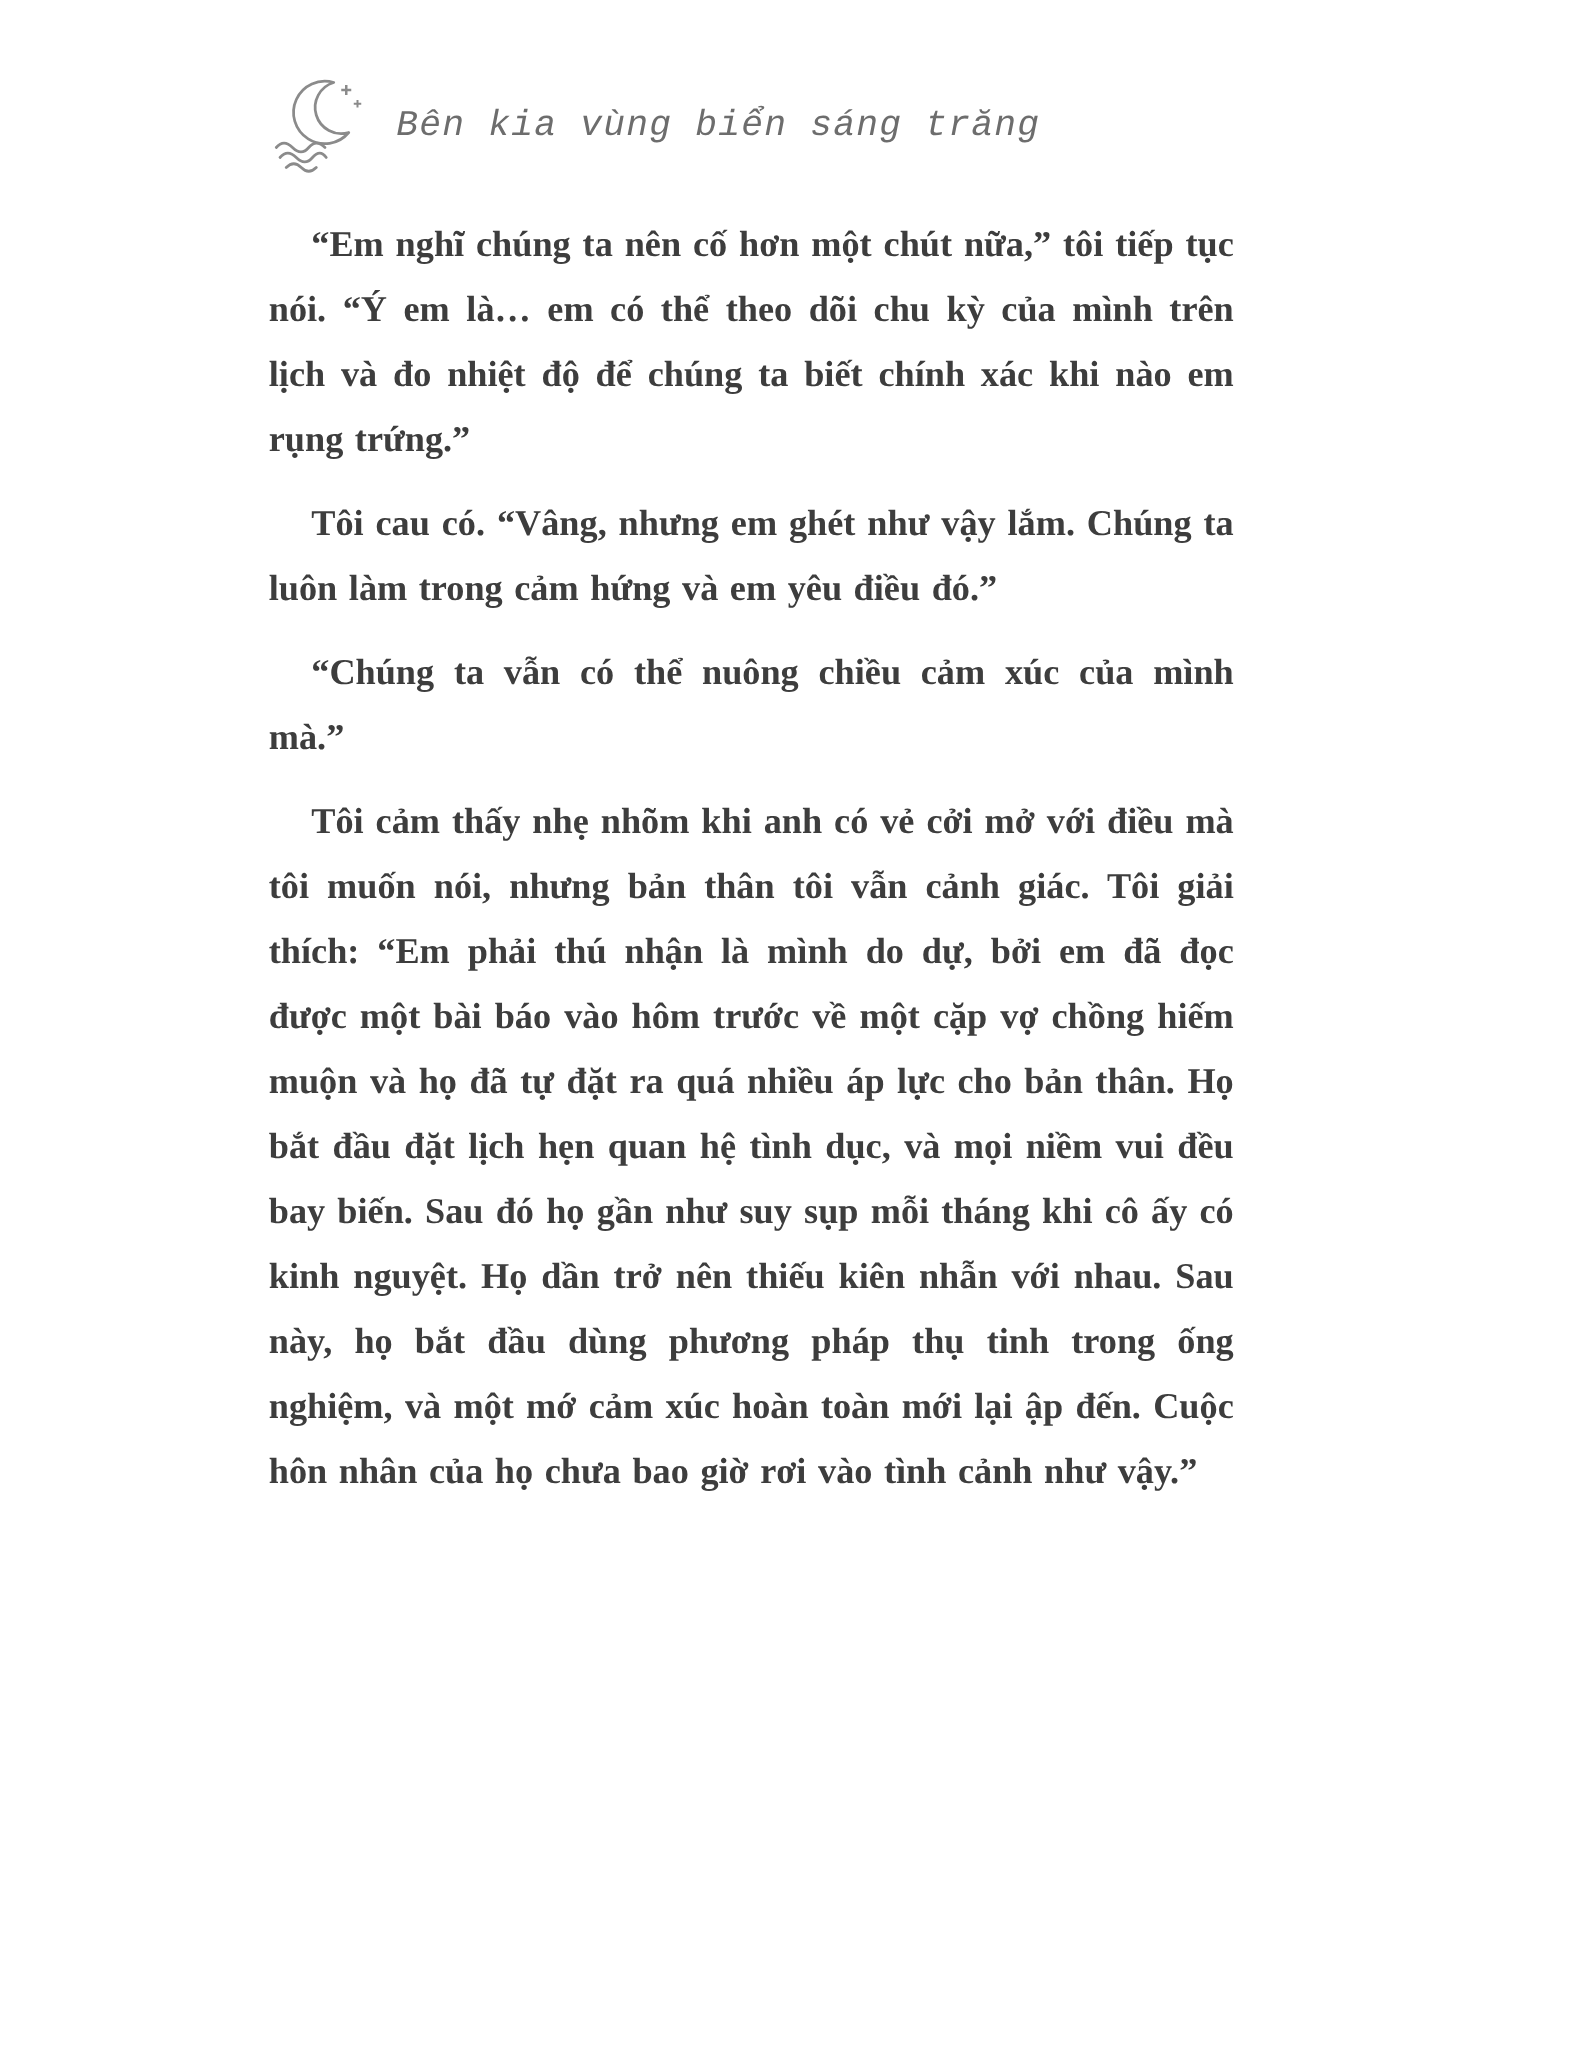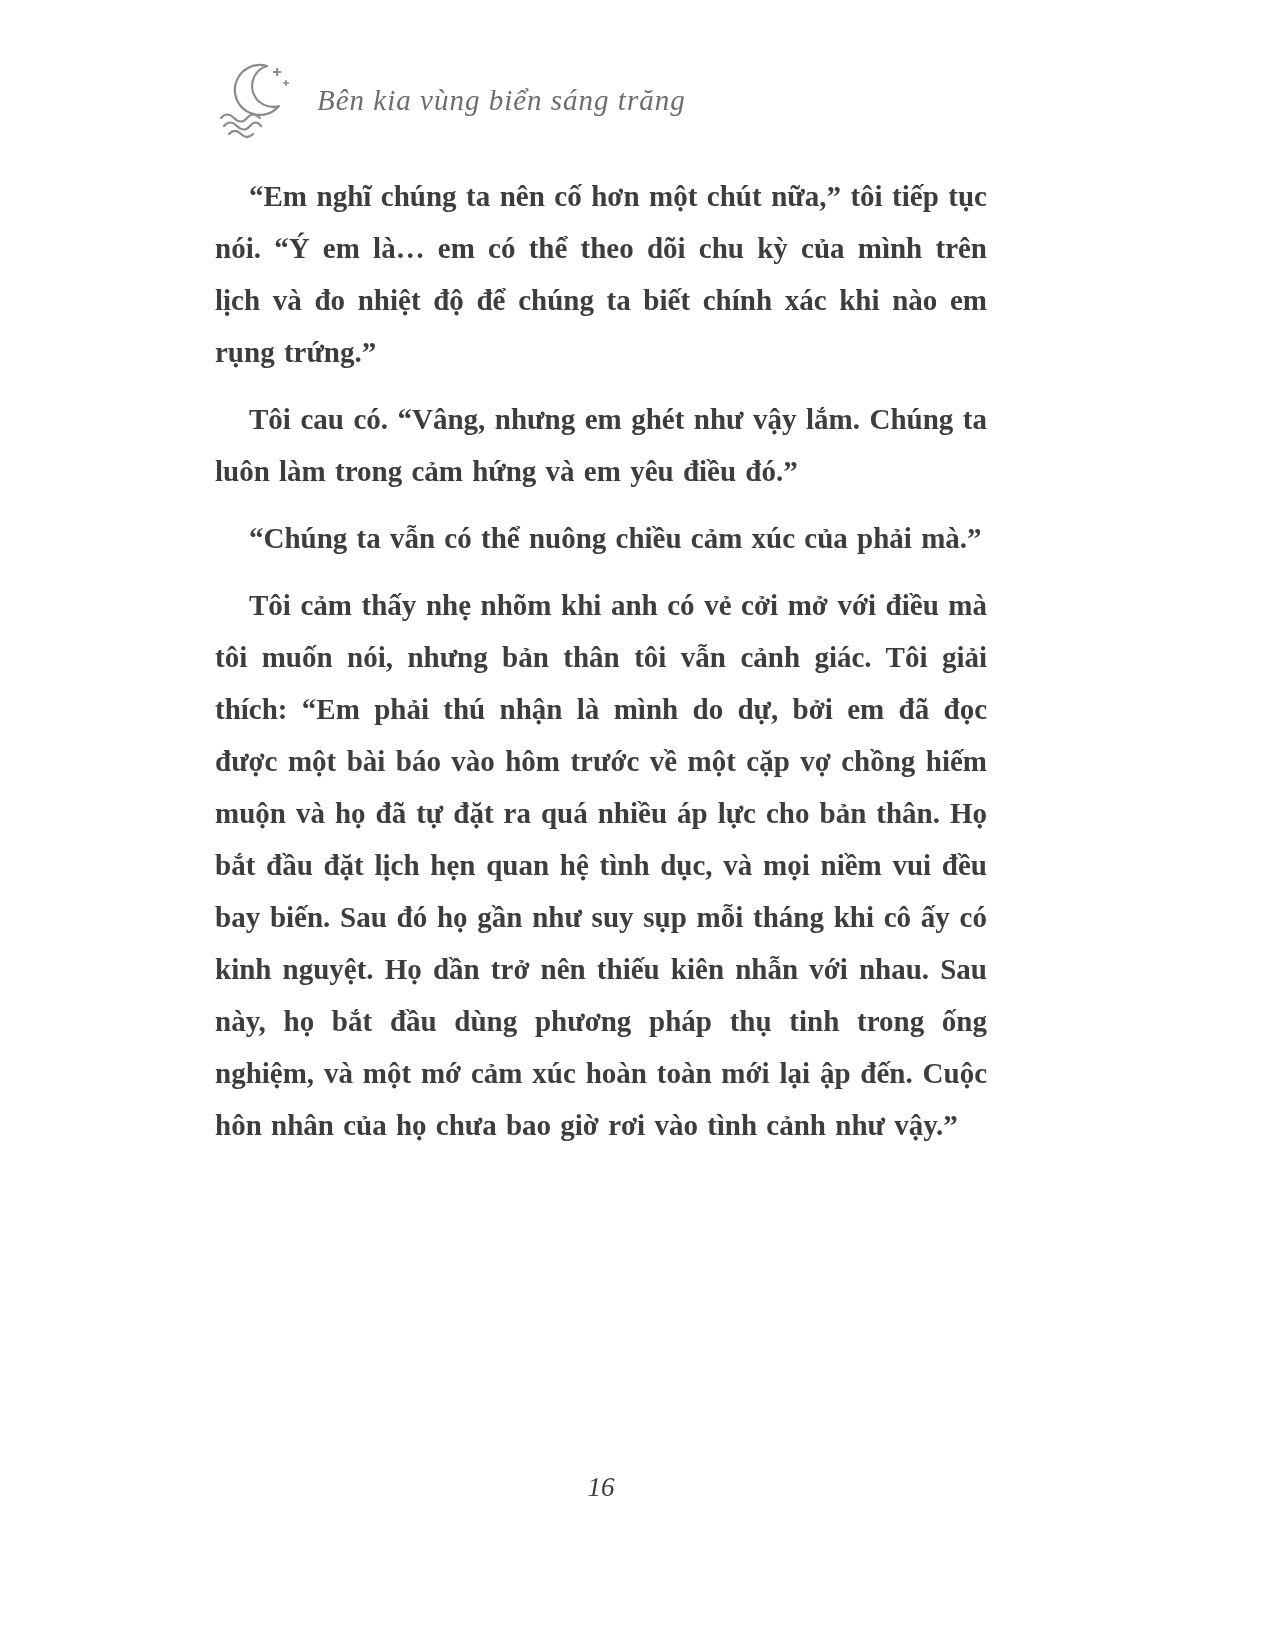--- a/index.html
+++ b/index.html
@@ -24,21 +24,21 @@
     gap: 22px;
     height: 84px;
     margin-bottom: 28px;
   }
   .logo {
     flex: 0 0 auto;
     width: 80px;
     height: 80px;
   }
   .book-title {
-    font-family: Liberation Serif, serif;
+    font-family: Liberation Mono, monospace;
     font-style: italic;
     font-size: 29px;
     letter-spacing: 1px;
     color: #6d6d6d;
   }
   .page-body {
     text-align: justify;
     font-size: 29px;
     line-height: 52px;
     font-weight: bold;
@@ -79,21 +79,18 @@
         <path d="M9 66 q 6 -7 13 0 t 13 0 t 11 0" fill="none" stroke="#8b8b8b" stroke-width="2.2" stroke-linecap="round"></path>
         <path d="M14 74 q 6 -6 12 0 t 12 0" fill="none" stroke="#8b8b8b" stroke-width="2.2" stroke-linecap="round"></path>
       </svg>
     </span>
     <span class="book-title">Bên kia vùng biển sáng trăng</span>
   </header>
 
   <main class="page-body">
     <p>“Em nghĩ chúng ta nên cố hơn một chút nữa,” tôi tiếp tục nói. “Ý em là… em có thể theo dõi chu kỳ của mình trên lịch và đo nhiệt độ để chúng ta biết chính xác khi nào em rụng trứng.”</p>
     <p>Tôi cau có. “Vâng, nhưng em ghét như vậy lắm. Chúng ta luôn làm trong cảm hứng và em yêu điều đó.”</p>
-    <p>“Chúng ta vẫn có thể nuông chiều cảm xúc của phải mà.”</p>
+    <p>“Chúng ta vẫn có thể nuông chiều cảm xúc của mình mà.”</p>
     <p>Tôi cảm thấy nhẹ nhõm khi anh có vẻ cởi mở với điều mà tôi muốn nói, nhưng bản thân tôi vẫn cảnh giác. Tôi giải thích: “Em phải thú nhận là mình do dự, bởi em đã đọc được một bài báo vào hôm trước về một cặp vợ chồng hiếm muộn và họ đã tự đặt ra quá nhiều áp lực cho bản thân. Họ bắt đầu đặt lịch hẹn quan hệ tình dục, và mọi niềm vui đều bay biến. Sau đó họ gần như suy sụp mỗi tháng khi cô ấy có kinh nguyệt. Họ dần trở nên thiếu kiên nhẫn với nhau. Sau này, họ bắt đầu dùng phương pháp thụ tinh trong ống nghiệm, và một mớ cảm xúc hoàn toàn mới lại ập đến. Cuộc hôn nhân của họ chưa bao giờ rơi vào tình cảnh như vậy.”</p>
   </main>
 
-  <footer class="page-footer">
-    <span class="page-number">16</span>
-  </footer>
 
 </div>
 
 </body></html>

